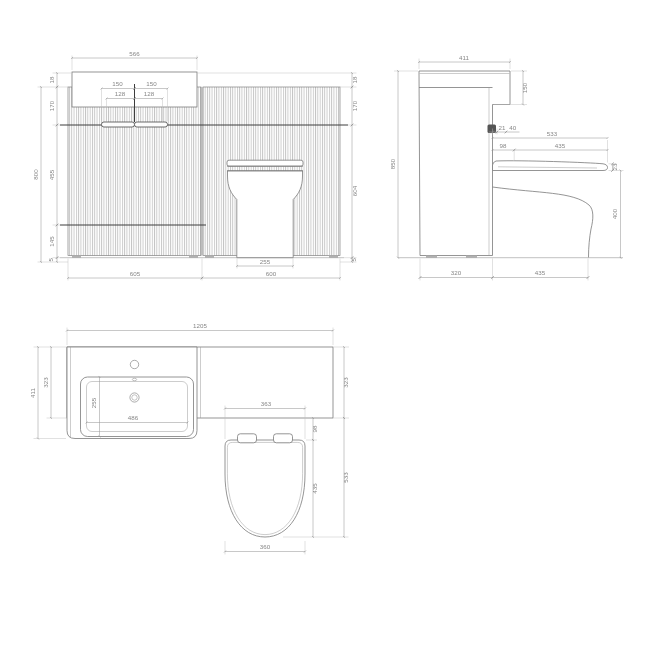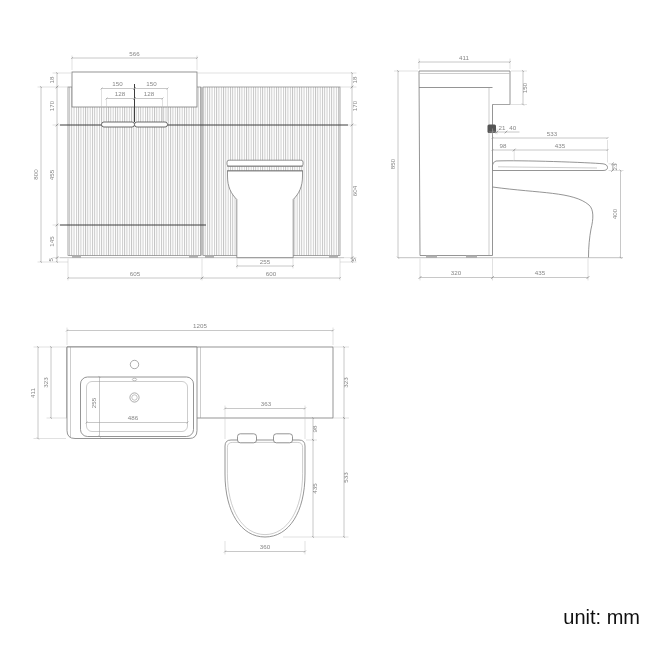--- a/index.html
+++ b/index.html
@@ -199,14 +199,13 @@
     <text class="t" x="96" y="403" text-anchor="middle" transform="rotate(-90 96 403)">255</text>
     <text class="t" x="133" y="420" text-anchor="middle">486</text>
     <text class="t" x="266" y="406" text-anchor="middle">363</text>
     <text class="t" x="316.8" y="429" text-anchor="middle" transform="rotate(-90 316.8 429)">98</text>
     <text class="t" x="316.8" y="488.5" text-anchor="middle" transform="rotate(-90 316.8 488.5)">435</text>
     <text class="t" x="347.8" y="477.5" text-anchor="middle" transform="rotate(-90 347.8 477.5)">533</text>
     <text class="t" x="265" y="549" text-anchor="middle">360</text>
   </g>
 </svg>
 
-<div class="unit-label">unit: mm</div>
 </div>
 
 </body></html>

